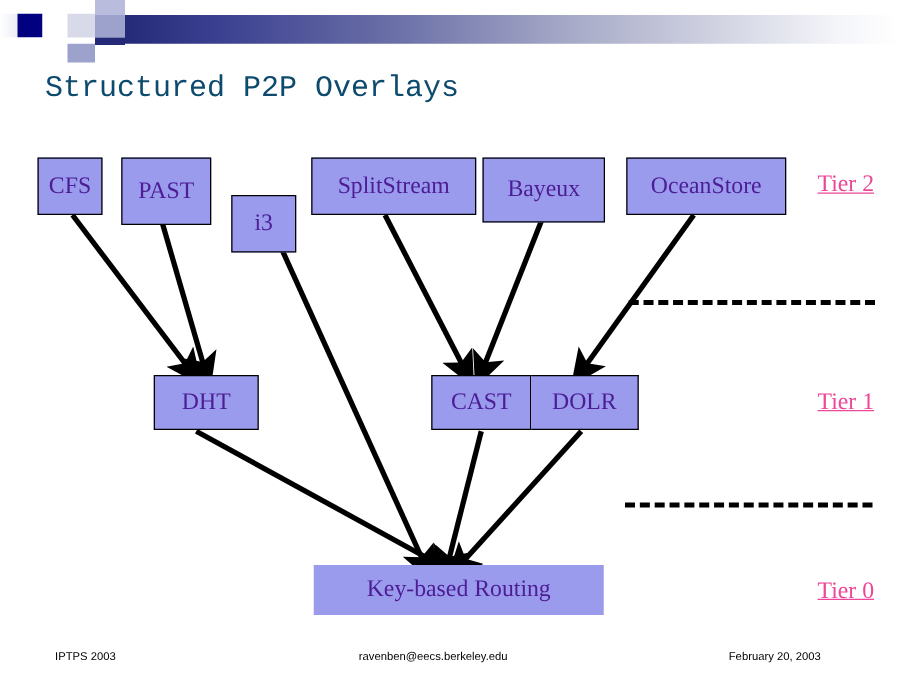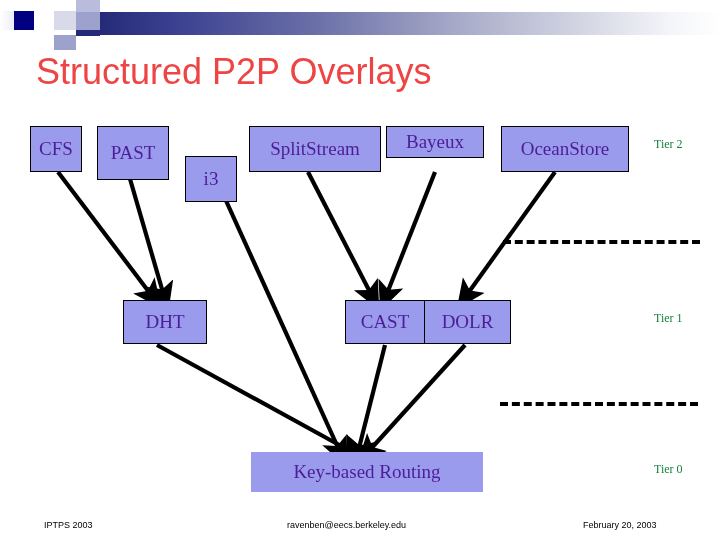--- a/index.html
+++ b/index.html
@@ -37,24 +37,24 @@
   .sq-i { left: 76px;  top: 30px; width: 24px; height: 6px;  background: #252a78; }
   .sq-j { left: 0px;   top: 11px; width: 14px; height: 19px; background: linear-gradient(to right,#ffffff,#eceef6); }
   .sq-k { left: 0px;   top: 30px; width: 54px; height: 20px; background: #ffffff; }
 
   
   .title {
     position: absolute;
     left: 36px;
     top: 52px;
     width: 650px;
-    font-family: Liberation Sans, sans-serif;
-    font-size: 36px;
+    font-family: Liberation Mono, monospace;
+    font-size: 24px;
     line-height: 40px;
-    color: #ef4444;
+    color: #0c4a6e;
     white-space: nowrap;
   }
 
   
   .box {
     position: absolute;
     box-sizing: border-box;
     background: #9b9bee;
     border: 1px solid #000000;
     color: #4c1d95;
@@ -65,23 +65,24 @@
     justify-content: center;
     white-space: nowrap;
   }
   .box.noborder { border: none; }
   .box.nol { border-left: none; }
 
   
   .tier {
     position: absolute;
     font-family: "Liberation Serif", serif;
-    font-size: 12px;
-    color: #15803d;
+    font-size: 19px;
+    color: #ec4899;
     white-space: nowrap;
+    text-decoration: underline;
   }
 
   
   .dash {
     position: absolute;
     height: 0;
     border-top: 4px dashed #000000;
   }
 
   
@@ -150,21 +151,21 @@
   </div>
   <div class="box" style="left:97px;  top:126px; width:72px;  height:54px;">
     <span>PAST</span>
   </div>
   <div class="box" style="left:185px; top:126px; width:52px;  height:46px;margin-top:30px;">
     <span>i3</span>
   </div>
   <div class="box" style="left:249px; top:126px; width:132px; height:46px;">
     <span>SplitStream</span>
   </div>
-  <div class="box" style="left:386px; top:126px; width:98px;  height:32px;text-align:center;">
+  <div class="box" style="left:386px; top:126px; width:98px;  height:52px;text-align:center;">
     <span>Bayeux</span>
   </div>
   <div class="box" style="left:501px; top:126px; width:128px; height:46px;">
     <span>OceanStore</span>
   </div>
   <div class="tier" style="left:654px; top:137px;">Tier 2</div>
 
   <div class="dash" style="left:503px; top:240px; width:197px;"></div>
 
   <div class="box" style="left:123px; top:300px; width:84px;  height:44px;">

